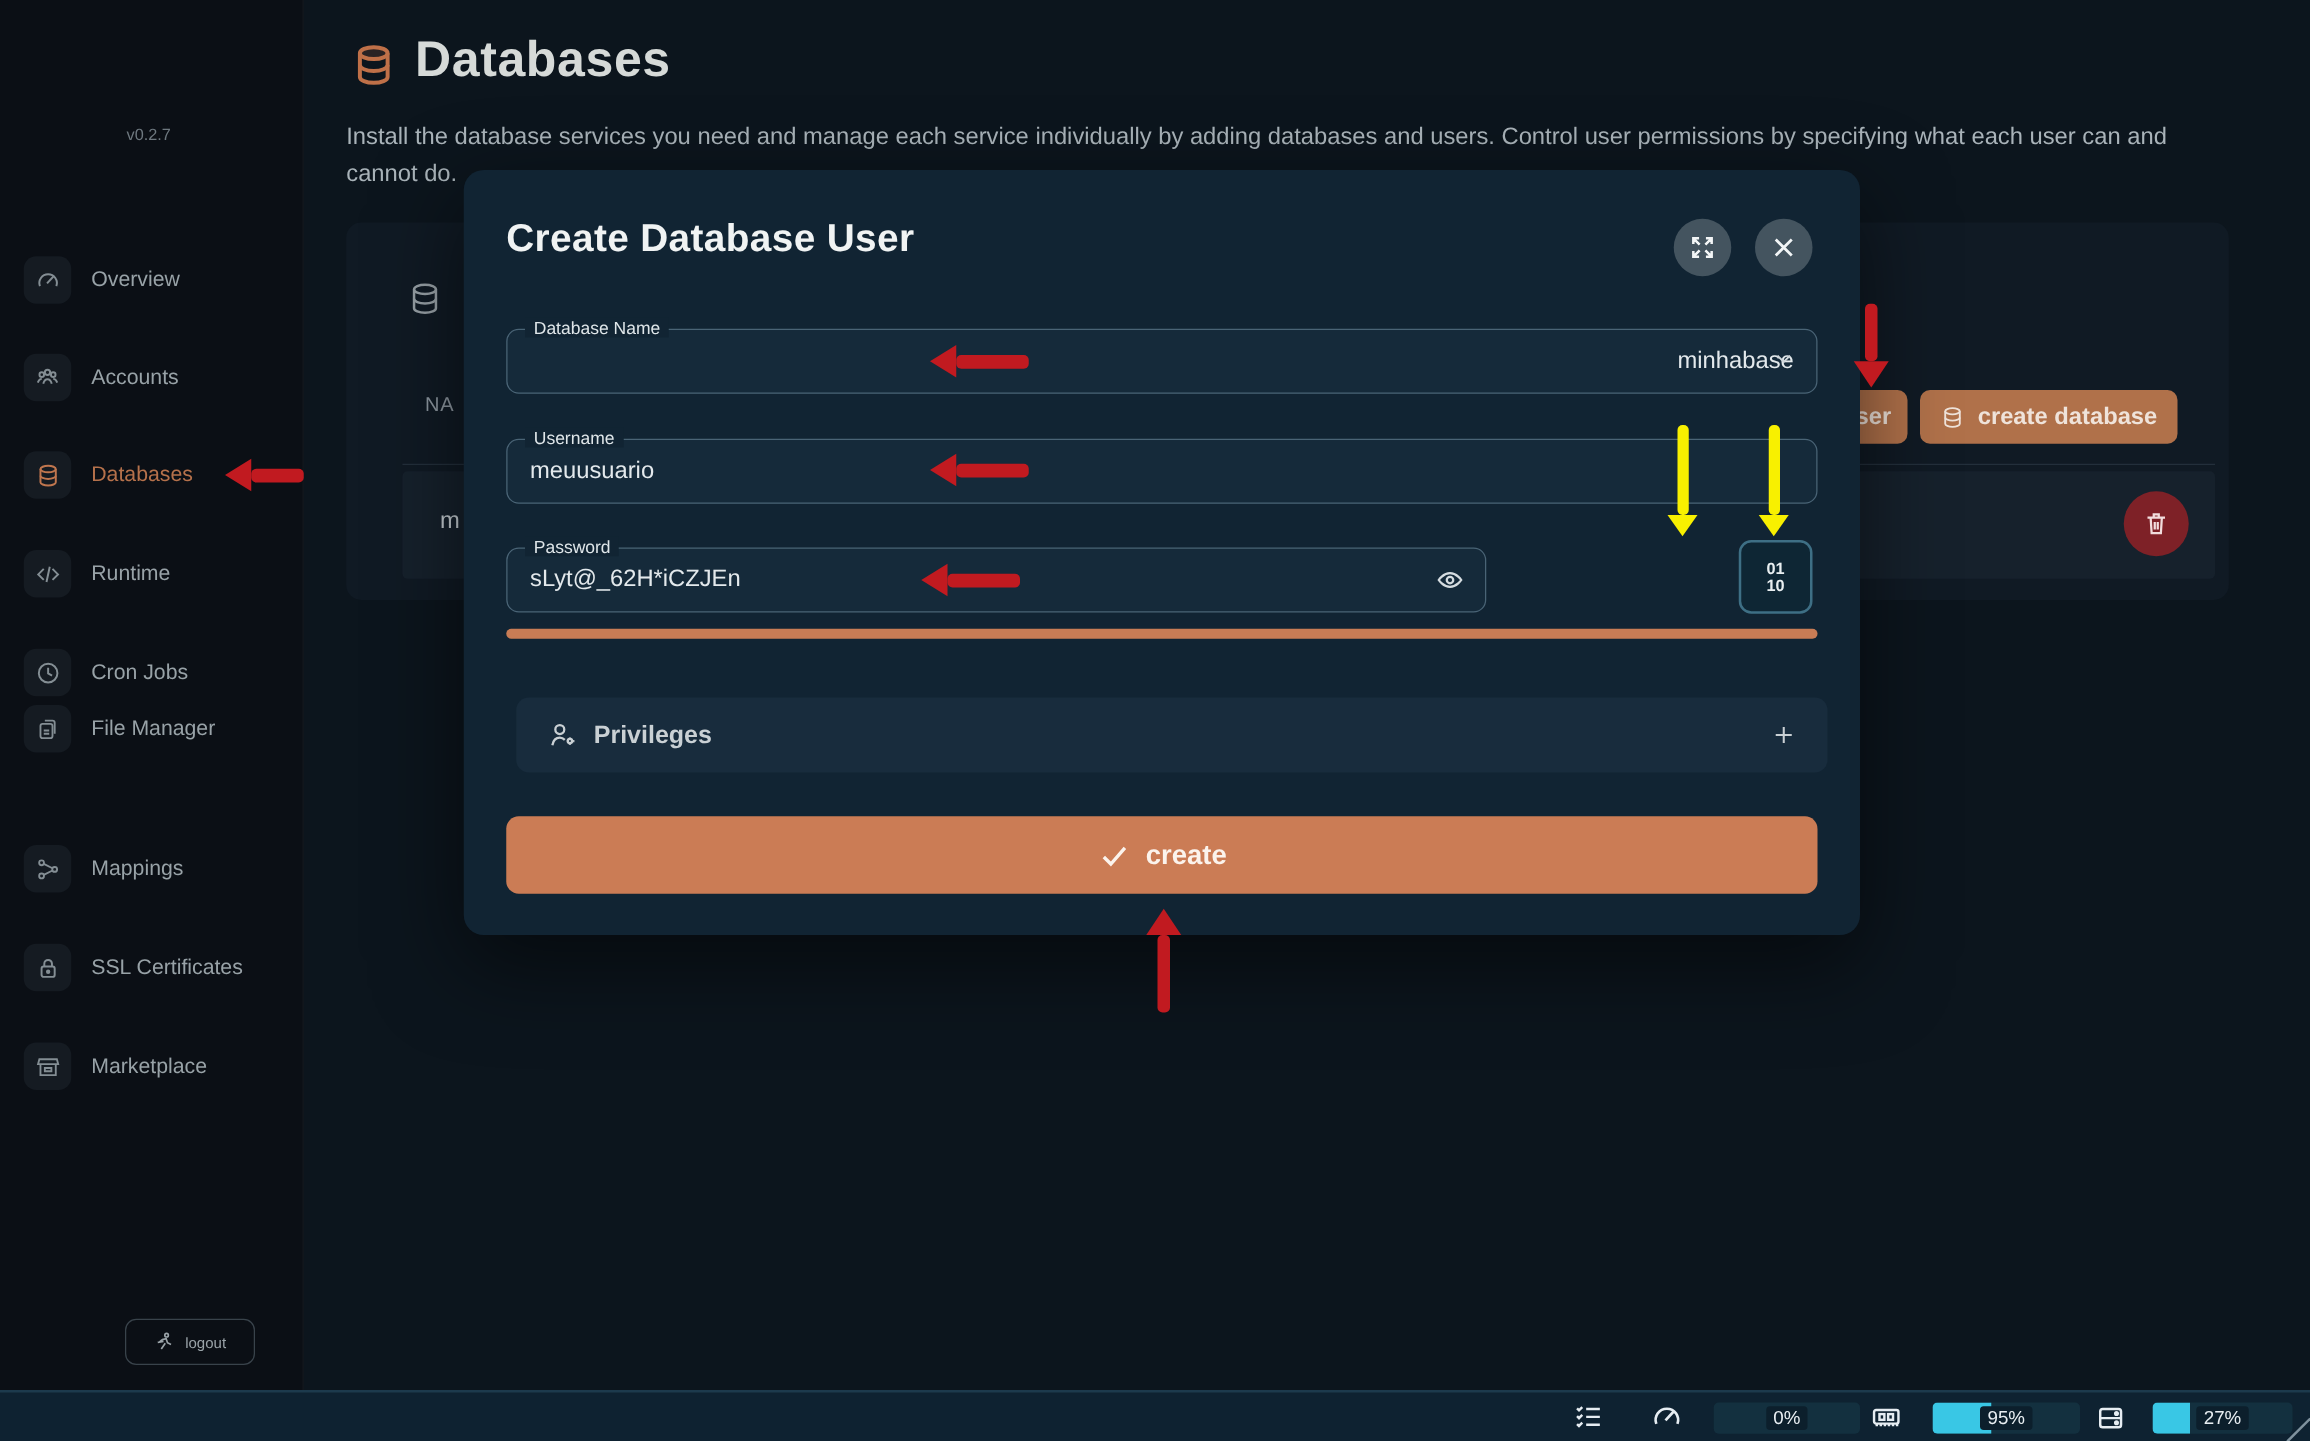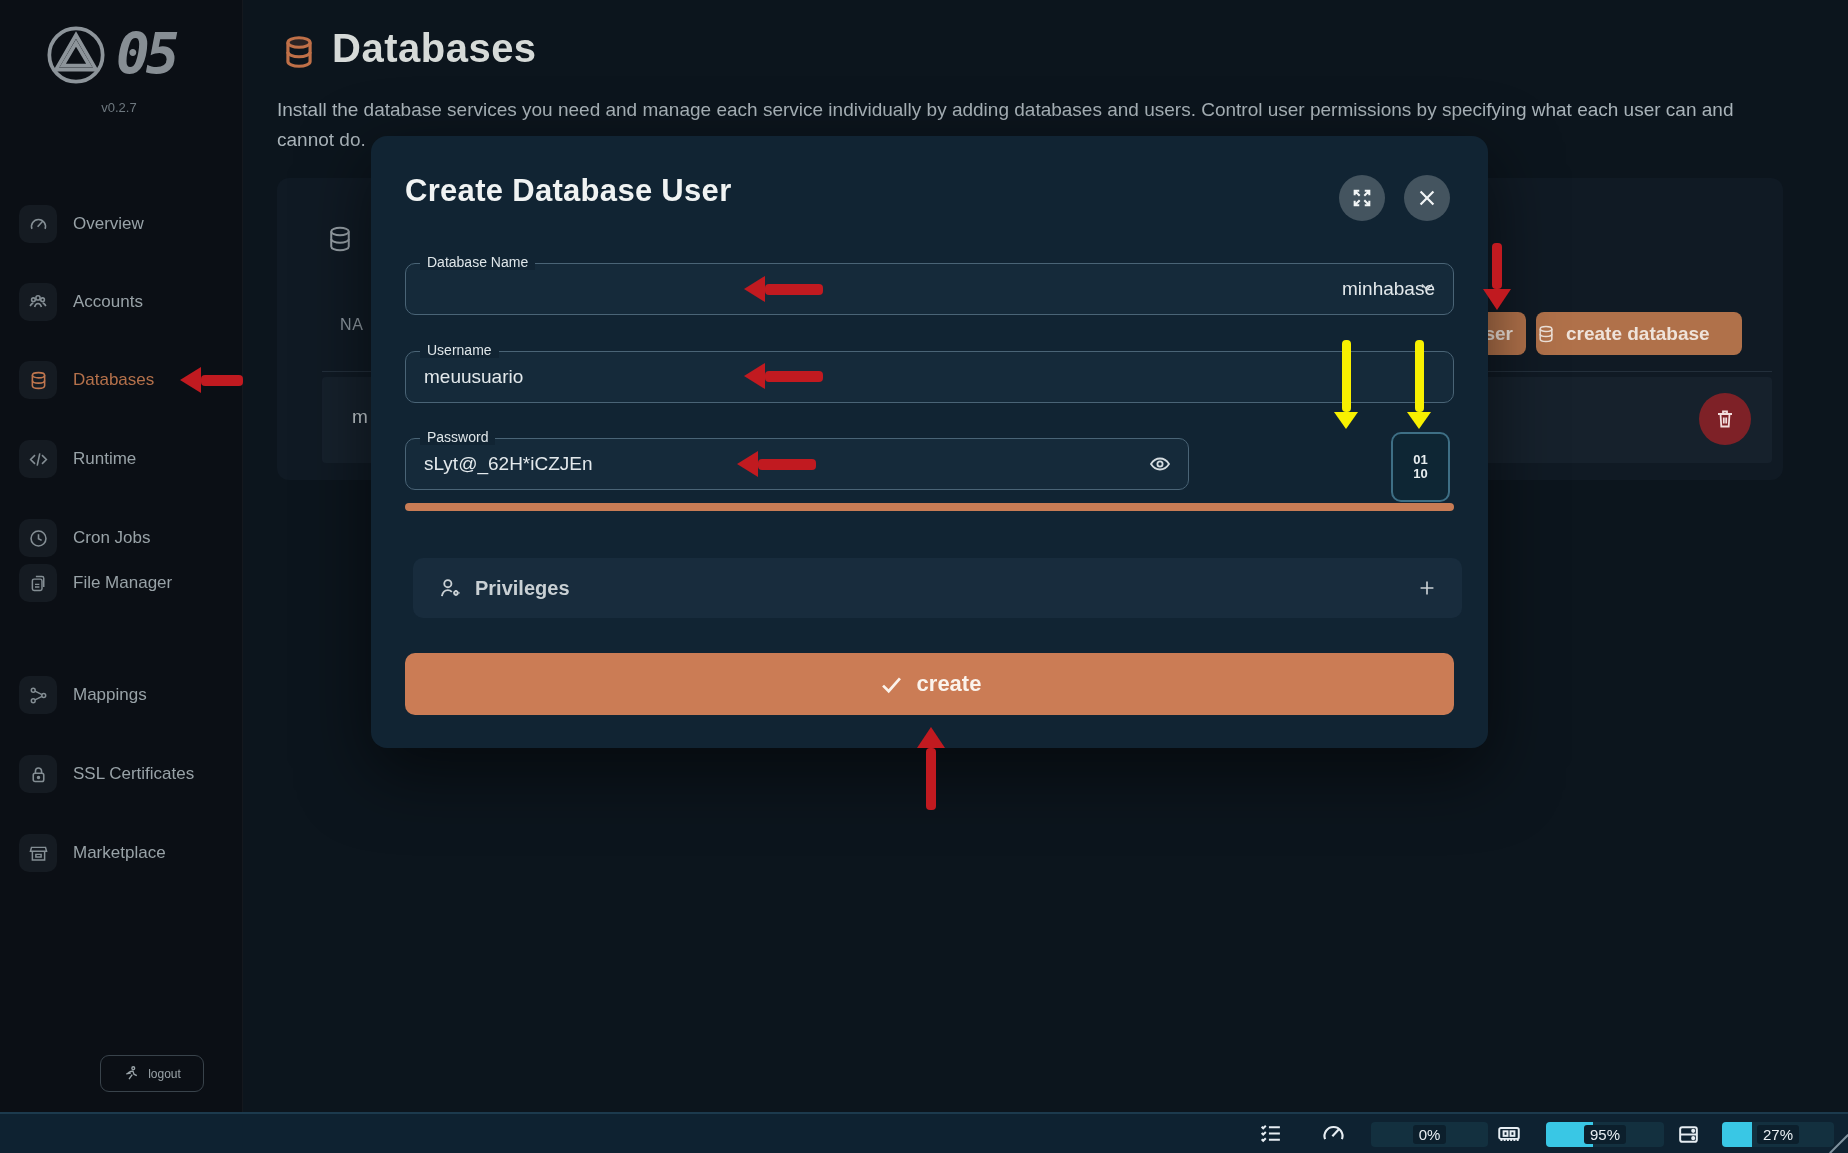--- a/index.html
+++ b/index.html
@@ -24,41 +24,41 @@
   #page-desc { position:absolute; left:277px; top:95px; width:1515px; font-size:19px; line-height:30px; color:#a9b3b9; }
 
   
   #db-card { position:absolute; left:277px; top:178px; width:1506px; height:302px; background:#101a24; border-radius:12px; }
   #card-db-icon { position:absolute; left:48px; top:46px; color:#97a0a6; }
   #col-header { position:absolute; left:63px; top:138px; font-size:16px; letter-spacing:0.6px; color:#8d97a0; }
   #card-divider { position:absolute; left:45px; top:193px; width:1450px; height:1px; background:#232f3b; }
   #db-row { position:absolute; left:45px; top:199px; width:1450px; height:86px; background:#16212c; border-radius:4px; }
   #row-name { position:absolute; left:30px; top:29px; font-size:19px; color:#c6ced3; }
   #row-delete { position:absolute; left:1377px; top:16px; width:52px; height:52px; border-radius:50%; background:#7e2127; border:none; color:#f2dddd; display:flex; align-items:center; justify-content:center; cursor:pointer; }
-  .bg-btn { position:absolute; top:312px; height:43px; border:none; border-radius:8px; background:#b0714a; color:#efe3da; font-size:19px; font-weight:bold; display:flex; align-items:center; gap:10px; cursor:pointer; font-family:"Liberation Sans", sans-serif; }
+  .bg-btn { position:absolute; top:312px; height:43px; border:none; border-radius:8px; background:#b0714a; color:#efe3da; font-size:19px; font-weight:bold; display:flex; align-items:center; justify-content:center; gap:10px; cursor:pointer; font-family:"Liberation Sans", sans-serif; }
   #btn-user-partial { left:1448px; width:78px; justify-content:flex-end; padding-right:13px; }
   #btn-create-db { left:1536px; width:206px; }
 
   
   #modal { position:absolute; left:371px; top:136px; width:1117px; height:612px; background:#112433; border-radius:16px; box-shadow:0 24px 70px rgba(0,0,0,0.55); z-index:10; }
   #modal-title { position:absolute; left:34px; top:37px; font-size:31px; font-weight:bold; color:#f0f3f3; letter-spacing:0.3px; }
   .modal-circle { position:absolute; top:39px; width:46px; height:46px; border-radius:50%; background:#44545f; border:none; color:#f2f5f6; display:flex; align-items:center; justify-content:center; cursor:pointer; }
   #modal-expand { left:968px; }
   #modal-close { left:1033px; }
 
   .field { position:absolute; left:34px; width:1049px; height:52px; background:#152a3a; border:1px solid #4a6476; border-radius:10px; display:flex; align-items:center; padding:0 18px; cursor:text; }
   .field-label { position:absolute; top:-10px; left:14px; background:#112433; padding:0 7px; font-size:14px; color:#dfe6e9; }
   .field-value { font-size:19px; color:#e3e9ec; }
   #field-dbname { top:127px; cursor:pointer;justify-content:flex-end; }
   #field-username { top:215px; }
   #field-password { top:302px; width:784px; }
   .field-chevron { position:absolute; right:16px; color:#cfd6da; }
   .field-eye { position:absolute; right:16px; color:#d5dce0; background:none; border:none; cursor:pointer; display:flex; }
 
-  #gen-btn { position:absolute; left:1020px; top:296px; width:59px; height:70px; border-radius:10px; background:#0e2634; border:2px solid #3e6f85; color:#e8eef0; font-size:13px; font-weight:bold; line-height:14px; text-align:center; cursor:pointer; font-family:"Liberation Sans", sans-serif; }
+  #gen-btn { position:absolute; left:1020px; top:296px; width:59px; height:59px; border-radius:10px; background:#0e2634; border:2px solid #3e6f85; color:#e8eef0; font-size:13px; font-weight:bold; line-height:14px; text-align:center; cursor:pointer; font-family:"Liberation Sans", sans-serif; }
   #strength-bar { position:absolute; left:34px; top:367px; width:1049px; height:8px; border-radius:4px; background:#c87c55; }
 
   #privileges { position:absolute; left:42px; top:422px; width:1049px; height:60px; background:#182c3d; border-radius:10px; display:flex; align-items:center; padding:0 24px; gap:12px; cursor:pointer; }
   #privileges .priv-label { font-size:20px; color:#c9d0d4; font-weight:bold; }
   #privileges .priv-plus { margin-left:auto; color:#c9d0d4; display:flex; }
 
   #create-btn { position:absolute; left:34px; top:517px; width:1049px; height:62px; background:#cb7c55; border:none; border-radius:10px; display:flex; align-items:center; justify-content:center; gap:12px; color:#fbf3ec; font-size:22px; font-weight:bold; cursor:pointer; font-family:"Liberation Sans", sans-serif; }
 
   
   .arrow { position:absolute; z-index:30; display:flex; align-items:center; }
@@ -79,28 +79,20 @@
   .meter-fill { position:absolute; left:0; top:0; bottom:0; background:#39c7e5; }
   .meter-label { position:relative; z-index:2; background:#0c1f2c; color:#e8eef2; font-size:15px; padding:1px 6px; border-radius:3px; }
   #resize-handle { position:absolute; right:-4px; bottom:8px; width:26px; height:2px; background:#7f929e; transform:rotate(-45deg); }
 </style>
 </head>
 <body>
 
 <div id="screen">
 
   <nav id="sidebar">
-    <div class="logo-wrap">
-      <svg width="64" height="64" viewBox="0 0 24 24" fill="none" stroke="currentColor" stroke-width="1.4">
-        <circle cx="12" cy="12" r="10"></circle>
-        <path d="M12 4.5L19.5 17.5H4.5z"></path>
-        <path d="M12 7.5L17 16H7z"></path>
-      </svg>
-      <span class="logo-os">05</span>
-    </div>
     <div class="version">v0.2.7</div>
 
     <div class="nav-item" style="top:196px">
       <span class="nav-tile">
         <svg width="21" height="21" viewBox="0 0 24 24" fill="none" stroke="currentColor" stroke-width="1.8">
             <path d="M4.5 17a8 8 0 1 1 15 0"></path>
             <path d="M11 14.5L17 8"></path>
           </svg>
       </span>
       <span class="nav-label">Overview</span>

